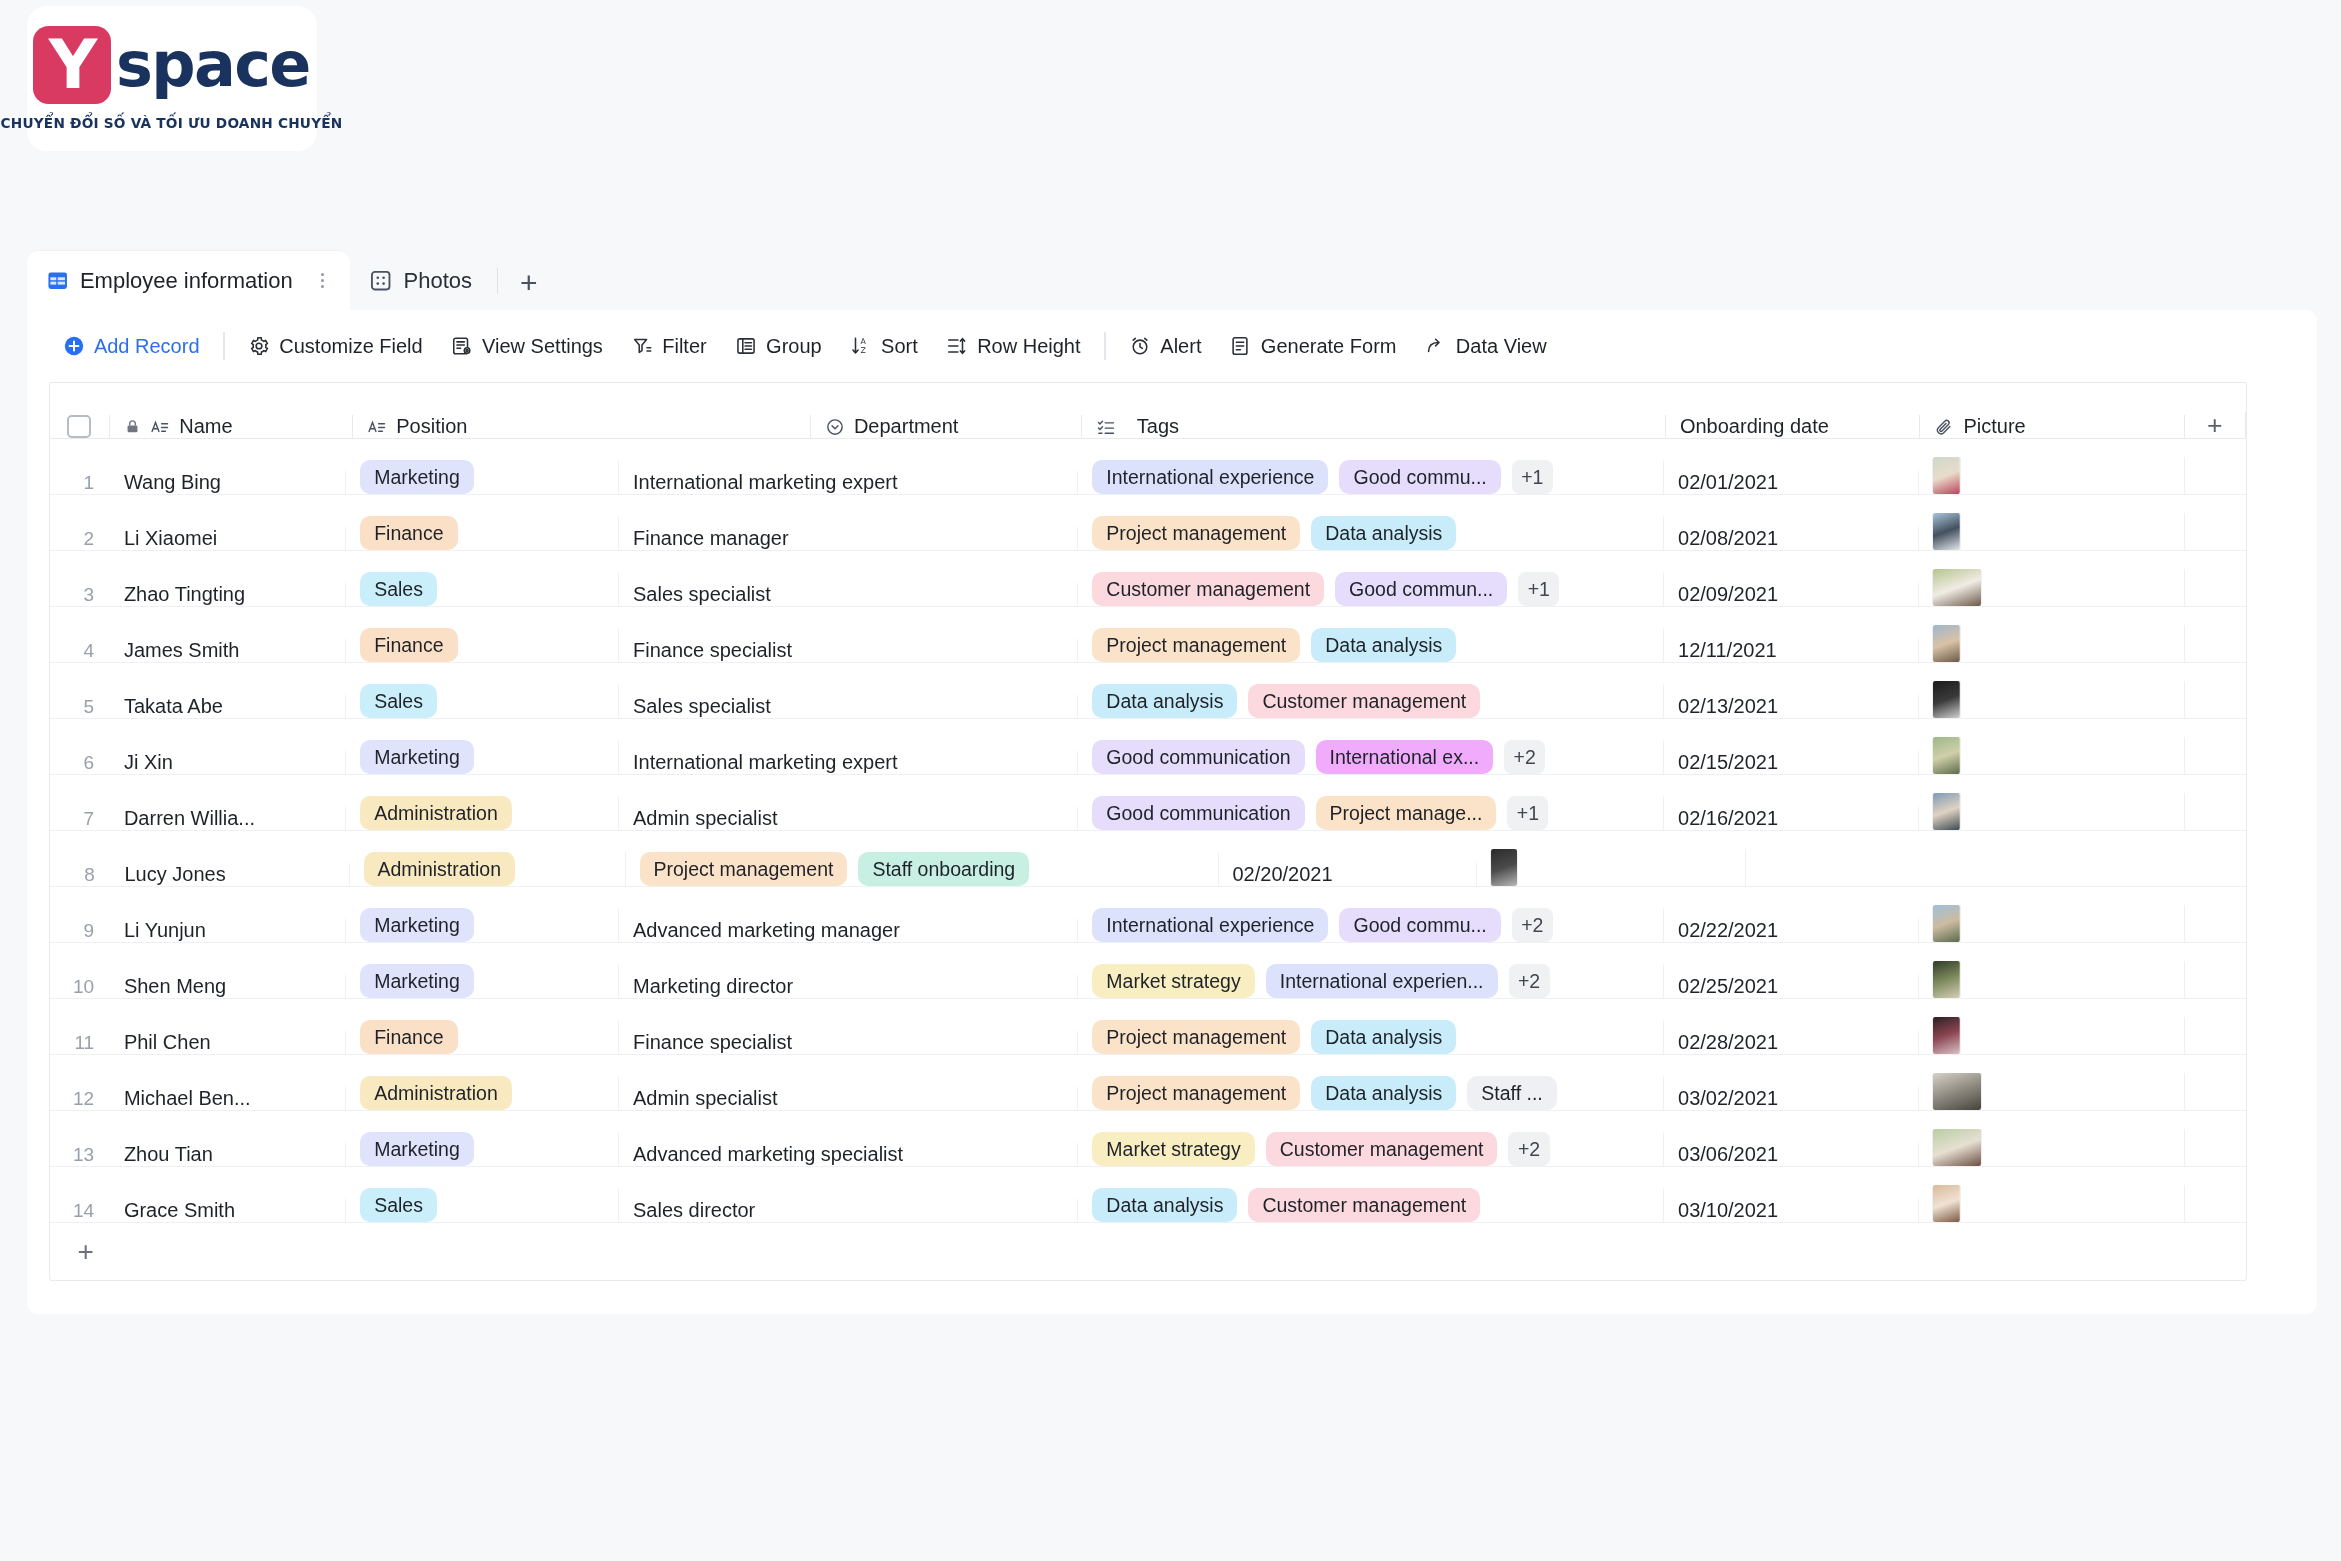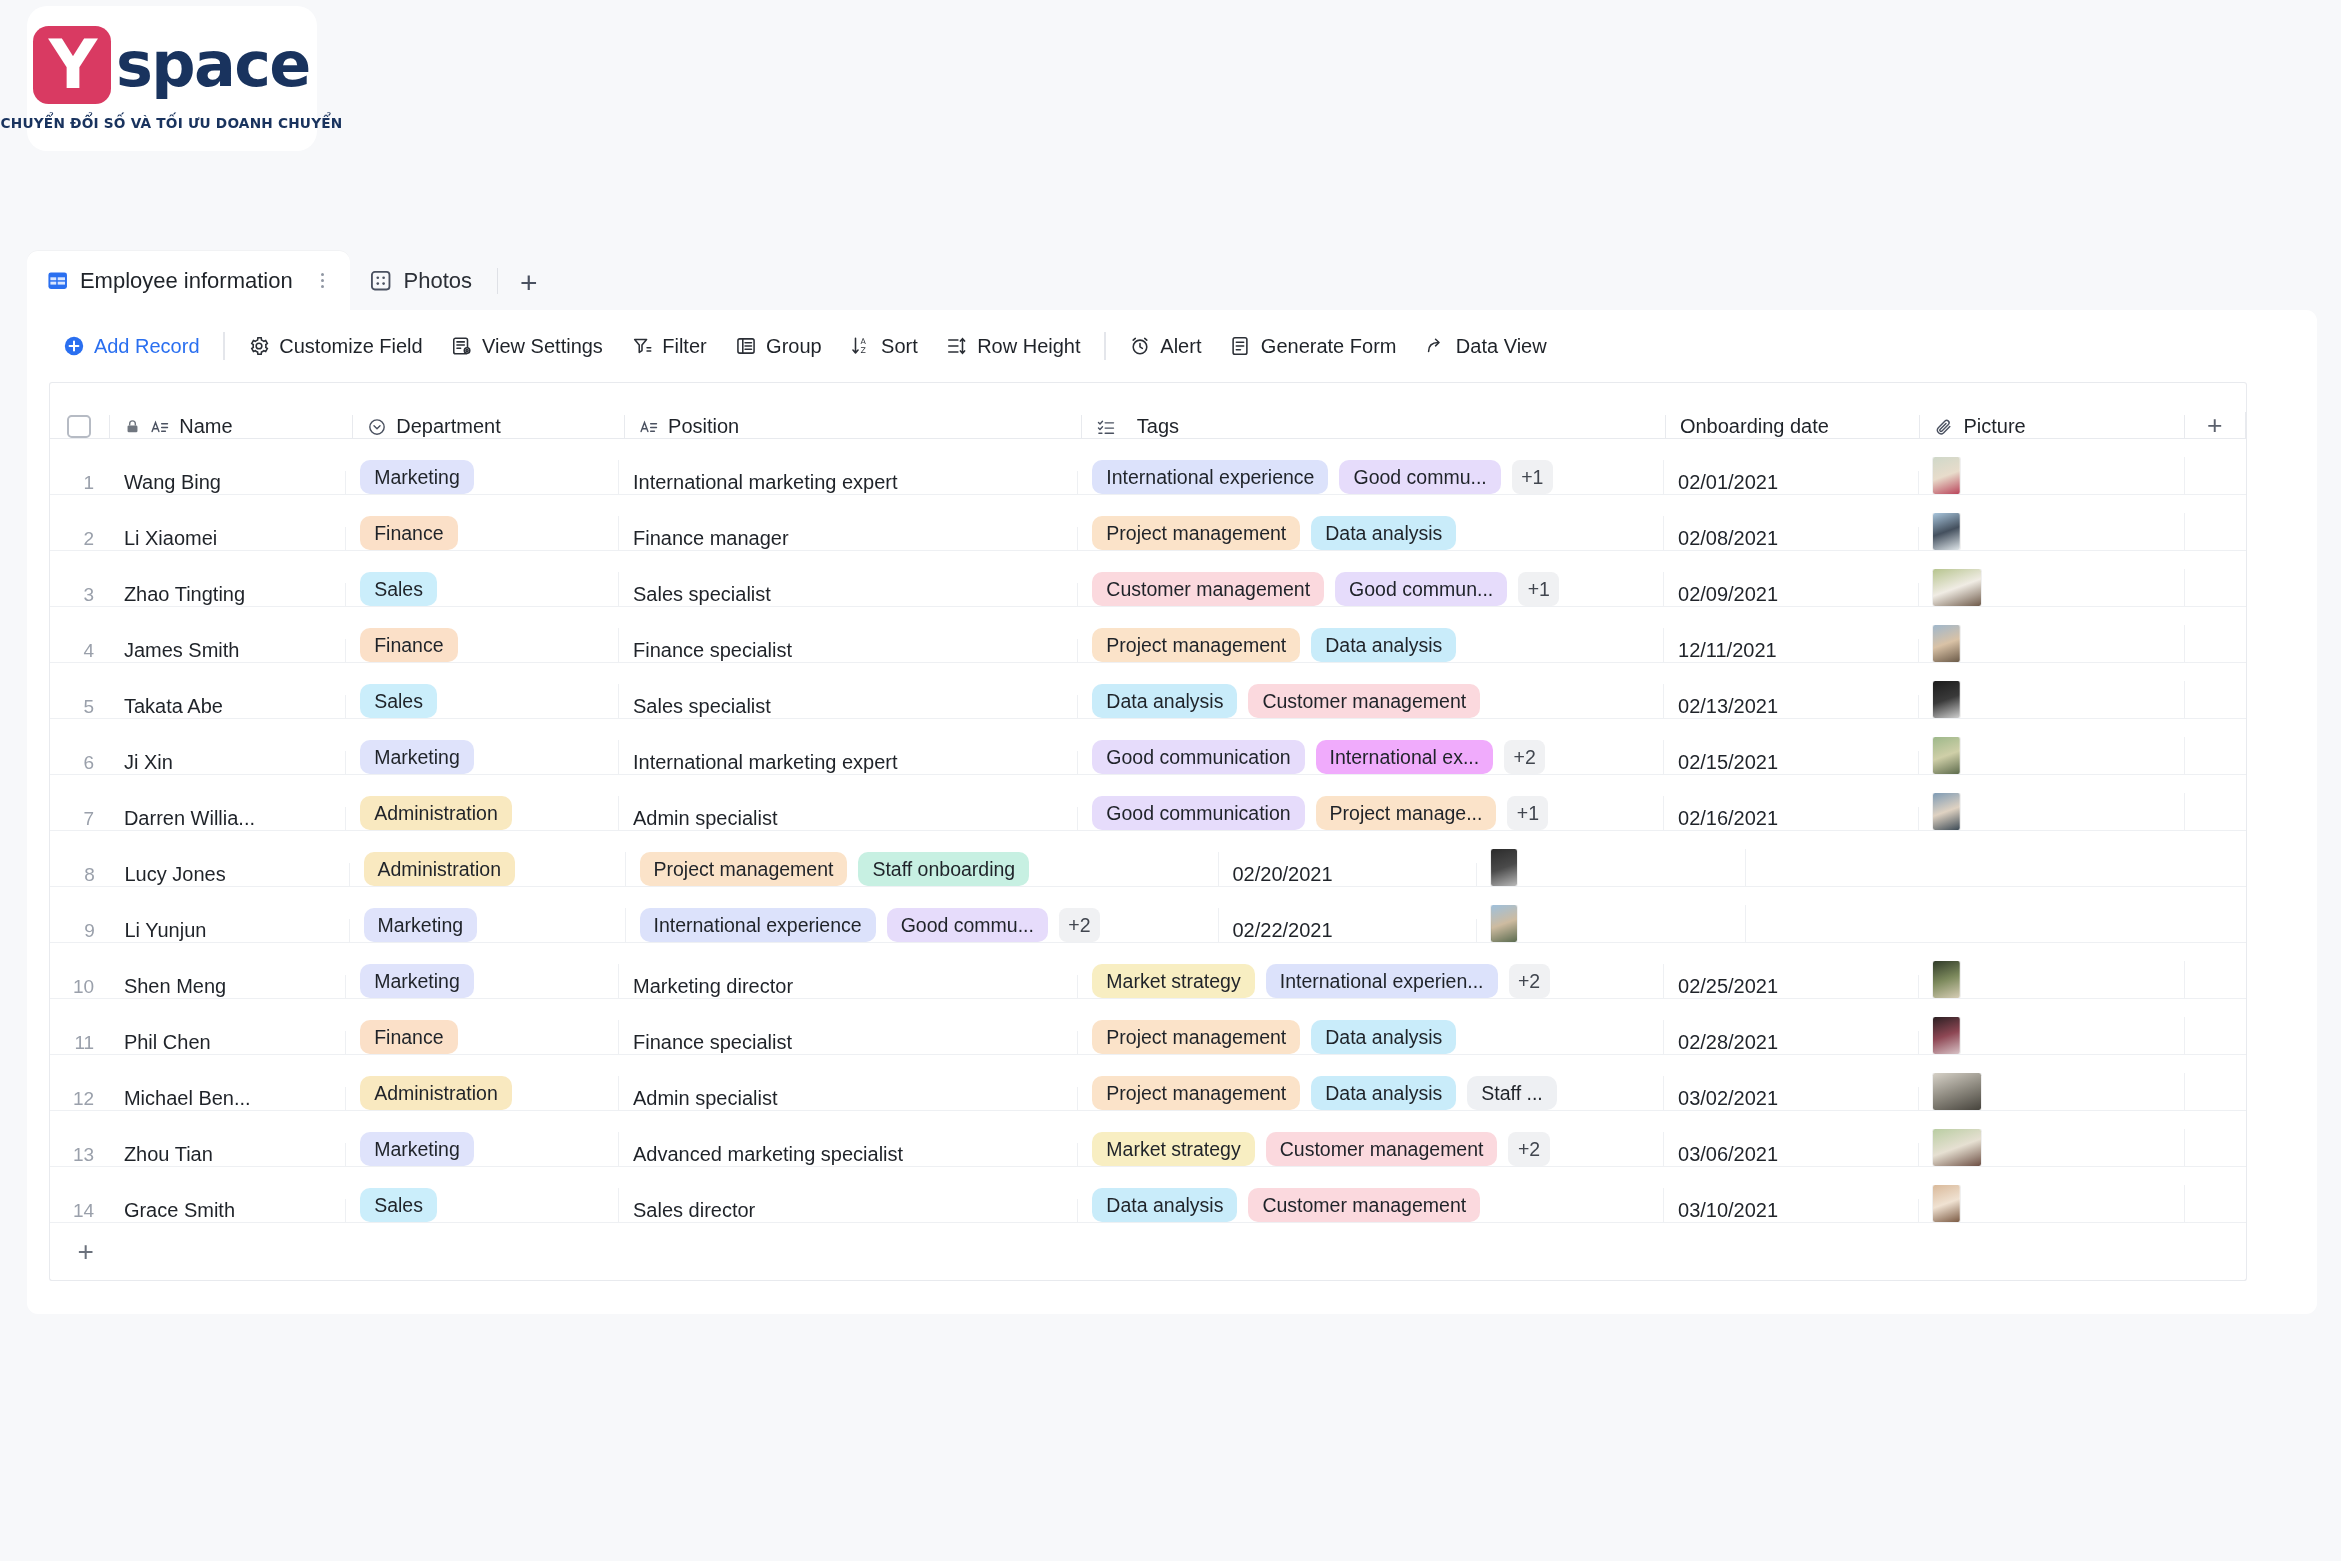--- a/index.html
+++ b/index.html
@@ -334,37 +334,37 @@
               </svg>
             </span>
             <span class="hdr-ico">
               <svg width="20" height="20" viewBox="0 0 24 24" fill="none" stroke="#4a5160" stroke-width="1.7">
                 <path d="M2.5 17.5L6.6 6.5l4.1 11M3.8 14h5.6" stroke-linecap="round"></path>
                 <path d="M14 8h7M14 12.5h7M14 17h4.5" stroke-linecap="round"></path>
               </svg>
             </span>
             <span class="hdr-txt">Name</span>
           </div>
+          <div class="cell c-pos">
+            <span class="hdr-ico">
+              <svg width="20" height="20" viewBox="0 0 24 24" fill="none" stroke="#4a5160" stroke-width="1.7">
+                <path d="M2.5 17.5L6.6 6.5l4.1 11M3.8 14h5.6" stroke-linecap="round"></path>
+                <path d="M14 8h7M14 12.5h7M14 17h4.5" stroke-linecap="round"></path>
+              </svg>
+            </span>
+            <span class="hdr-txt">Position</span>
+          </div>
           <div class="cell c-dept">
             <span class="hdr-ico">
               <svg width="20" height="20" viewBox="0 0 24 24" fill="none" stroke="#4a5160" stroke-width="1.7">
                 <circle cx="12" cy="12" r="8.6"></circle>
                   <path d="M8.4 10.6l3.6 3.4 3.6-3.4" stroke-linecap="round" stroke-linejoin="round"></path>
               </svg>
             </span>
             <span class="hdr-txt">Department</span>
-          </div>
-          <div class="cell c-pos">
-            <span class="hdr-ico">
-              <svg width="20" height="20" viewBox="0 0 24 24" fill="none" stroke="#4a5160" stroke-width="1.7">
-                <path d="M2.5 17.5L6.6 6.5l4.1 11M3.8 14h5.6" stroke-linecap="round"></path>
-                <path d="M14 8h7M14 12.5h7M14 17h4.5" stroke-linecap="round"></path>
-              </svg>
-            </span>
-            <span class="hdr-txt">Position</span>
           </div>
           <div class="cell c-tags">
             <span class="hdr-ico">
               <svg width="20" height="20" viewBox="0 0 24 24" fill="none" stroke="#4a5160" stroke-width="1.7">
                 <path d="M3 6.5l1.8 1.8L7.8 5" stroke-linecap="round" stroke-linejoin="round"></path>
                 <path d="M3 13.2l1.8 1.8L7.8 11.7" stroke-linecap="round" stroke-linejoin="round"></path>
                 <path d="M3.5 19.5h3.6" stroke-linecap="round"></path>
                 <path d="M11 7h10M11 13.3h10M11 19.5h10" stroke-linecap="round"></path>
               </svg>
             </span>
@@ -573,20 +573,23 @@
               <div class="cell c-add"></div>
             </div>
             <div class="row drow">
               <div class="cell c-num">9</div>
               <div class="cell c-name" style="padding-left: 22px;">
                 <span class="cell-txt">Li Yunjun</span>
               </div>
               <div class="cell c-dept">
                 <span class="chip" style="background: rgb(223, 227, 251);">Marketing</span>
               </div>
+              <div class="cell c-pos">
+                <span class="cell-txt">Advanced marketing manager</span>
+              </div>
               <div class="cell c-tags">
                 <span class="chip" style="background: rgb(220, 226, 251);">International experience</span>
                 <span class="chip" style="background: rgb(230, 220, 251);">Good commu...</span>
                 <span class="chip-more">+2</span>
               </div>
               <div class="cell c-date">
                 <span class="date-txt">02/22/2021</span>
               </div>
               <div class="cell c-pic">
                 <span class="thumb" style="background-image: linear-gradient(160deg, rgb(158, 192, 220), rgb(205, 187, 160), rgb(90, 107, 79));"></span>

